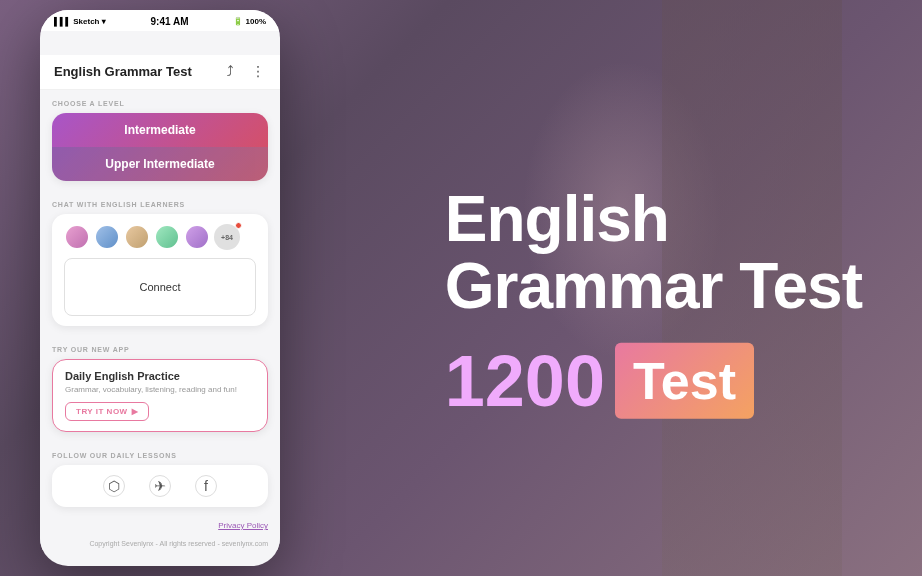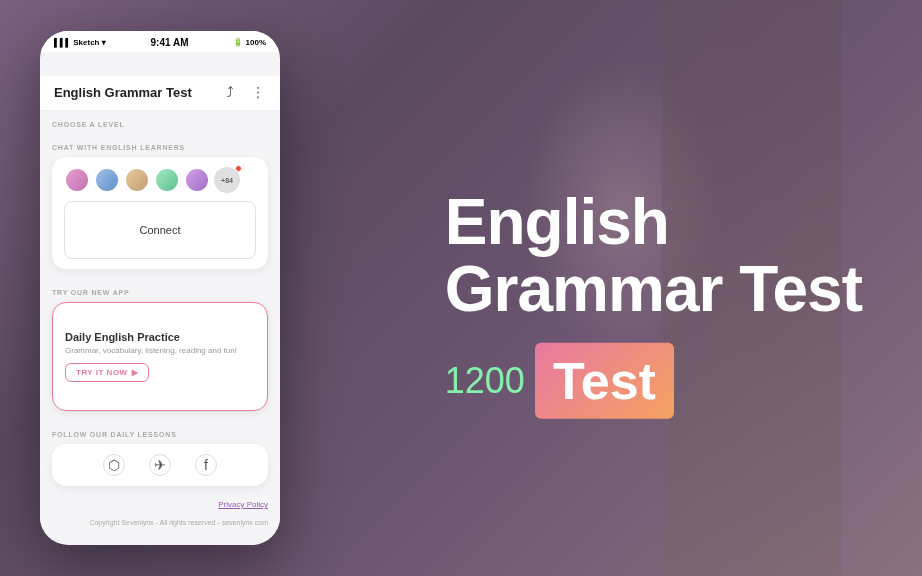--- a/index.html
+++ b/index.html
@@ -62,23 +62,23 @@
       margin-bottom: 20px;
     }
 
     .tasks-row {
       display: flex;
       align-items: center;
       gap: 10px;
     }
 
     .tasks-number {
-      font-size: 36px;
-      font-weight: 400;
-      color: #86efac;
+      font-size: 72px;
+      font-weight: 700;
+      color: #f0abfc;
     }
 
     .tasks-badge {
       background: linear-gradient(135deg, #e879a0, #f4a261);
       padding: 8px 18px;
       border-radius: 6px;
       font-size: 52px;
       font-weight: 700;
       color: white;
     }
@@ -267,21 +267,21 @@
       font-weight: 400;
       color: #333;
       cursor: pointer;
       text-align: center;
     }
 
     
     .daily-card {
       background: white;
       border-radius: 14px;
-      padding: 28px 12px;
+      padding: 10px 12px;
       box-shadow: 0 2px 8px rgba(0,0,0,0.08);
       border: 1.5px solid #e879a0;
       margin-bottom: 10px;
     }
 
     .daily-title {
       font-size: 11px;
       font-weight: 700;
       color: #333;
       margin-bottom: 3px;
@@ -380,20 +380,24 @@
       <span class="app-title">English Grammar Test</span>
       <div class="app-header-icons">
         <span class="header-icon">⤴</span>
         <span class="header-icon">⋮</span>
       </div>
     </div>
 
     <div class="phone-body">
 
       <div class="section-label">CHOOSE A LEVEL</div>
+      <div class="level-card">
+        <button class="level-btn intermediate">Intermediate</button>
+        <button class="level-btn upper-intermediate">Upper Intermediate</button>
+      </div>
 
       <div class="section-label">CHAT WITH ENGLISH LEARNERS</div>
       <div class="chat-card">
         <div class="avatars-row">
           <div class="avatar avatar-1"></div>
           <div class="avatar avatar-2"></div>
           <div class="avatar avatar-3"></div>
           <div class="avatar avatar-4"></div>
           <div class="avatar avatar-5"></div>
           <div class="avatar-count">

